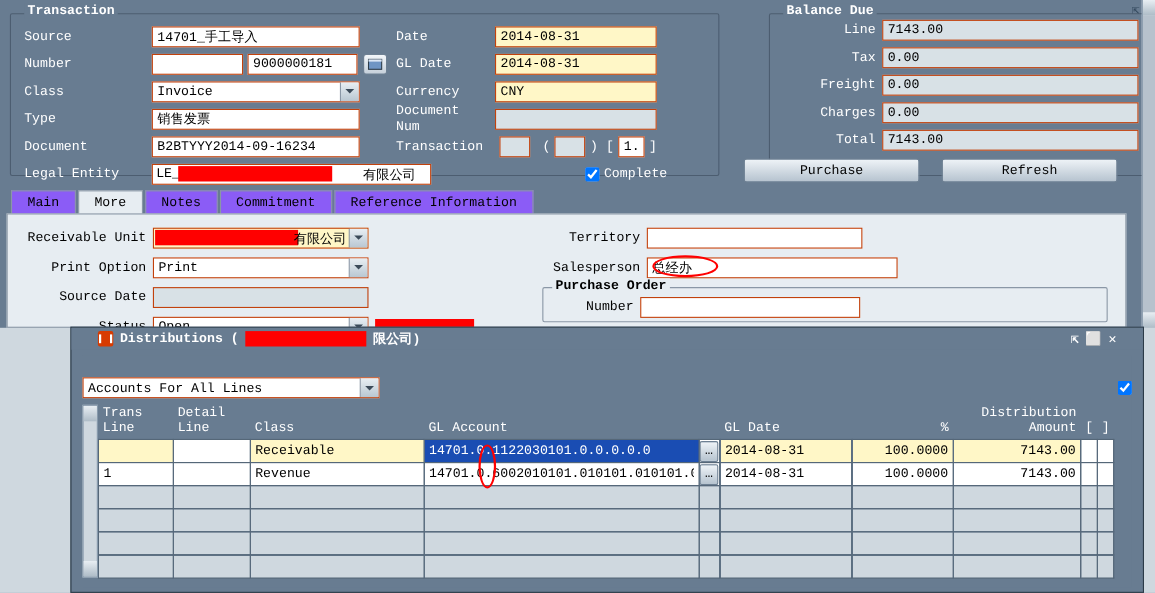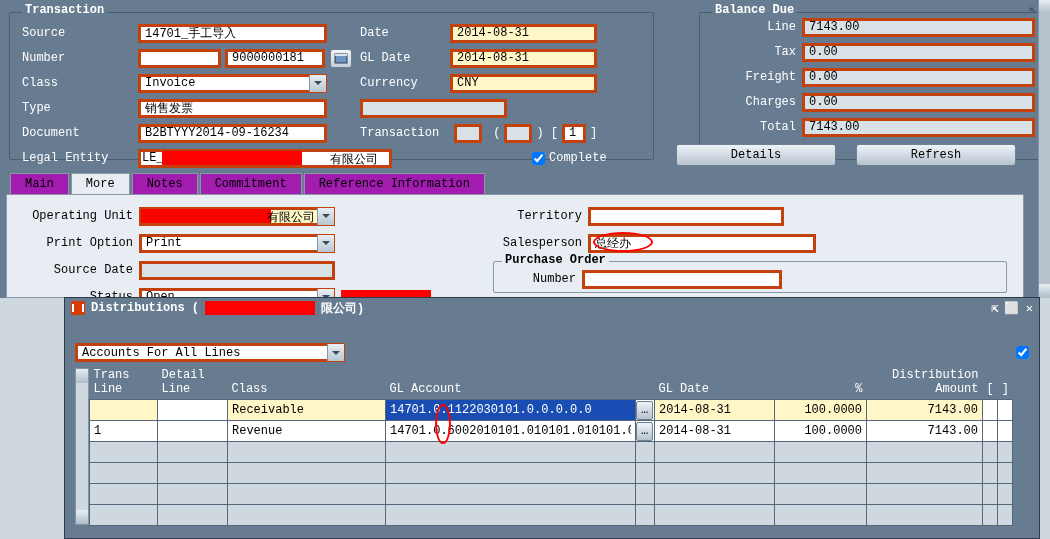--- a/index.html
+++ b/index.html
@@ -38,21 +38,21 @@
   .balance-box     { left: 699px; top: 12px; width: 448px; height: 148px; }
 
   .row { display: flex; align-items: center; height: 22px; }
   .lbl { color: #fff; padding-right: 6px; }
   .txn .lbl.l { width: 116px; }
   .txn .lbl.r { width: 90px; }
   .bal .lbl-b { color: #fff; width: 90px; text-align: right; padding-right: 6px; }
 
   .inp {
     background: #fff;
-    border: 3px solid #c2410c;
+    border: 1px solid #c2410c;
     height: 19px;
     padding: 1px 4px;
     font-family: inherit;
     font-size: 12px;
   }
   .inp.yellow { background: #fff7c7; }
   .inp.w190 { width: 189px; }
   .inp.w100 { width: 100px; }
   .inp.w83  { width: 83px; }
   .inp.w147 { width: 147px; }
@@ -96,21 +96,21 @@
     border: 1px solid #6e8093; border-radius:3px;
     font-family: inherit; font-size:12px; cursor:pointer;
   }
 
   
   .tabs { position:absolute; left:10px; top:173px; display:flex; height:22px; }
   .tab {
     padding: 3px 14px 0;
     border: 1px solid #8a97a6;
     border-bottom:none;
-    background:#a21caf;
+    background:#8b5cf6;
     margin-right:2px;
     cursor:pointer;
     font-family:inherit;
   }
   .tab.active { background:#e7edf2; }
   .tab-panel {
     position:absolute; left:6px; top:194px;
     width:1018px; height:104px;
     background:#e7edf2;
     border:1px solid #8a97a6;
@@ -162,21 +162,21 @@
   .dist-win {
     position:absolute; left:64px; top:297px;
     width:976px; height:242px;
     background:#687c91;
     border:1px solid #2c3b48;
   }
   .dist-title {
     height:20px;
     display:flex; align-items:center; gap:6px;
     color:#fff; font-weight:bold;
-    padding:0 6px;
+    padding:0 24px;
     background:#687c91;
   }
   .dist-title .ora {
     width:14px; height:14px;
     background:#d83b01;
     border-radius:2px;
     display:inline-flex;align-items:center;justify-content:center;
   }
   .dist-title .ora::after{content:'';width:8px;height:8px;border:2px solid #fff;border-top:none;border-bottom:none;}
   .dist-title .win-icons { margin-left:auto; display:flex; gap:6px; color:#fff; cursor:pointer; }
@@ -281,20 +281,21 @@
       </div>
       <div class="row">
         <span class="lbl r">GL Date</span>
         <input class="inp yellow w147" value="2014-08-31" style="">
       </div>
       <div class="row">
         <span class="lbl r">Currency</span>
         <input class="inp yellow w147" value="CNY" style="">
       </div>
       <div class="row">
+        <span class="lbl r">Document Num</span>
         <input class="inp ro w147" value="" style="">
       </div>
       <div class="row txn-nav">
         <span class="lbl r">Transaction</span>
         <input class="inp ro tiny" value="" style="">
         <span class="paren">&nbsp;(</span>
         <input class="inp ro tiny" value="" style="">
         <span class="paren">)&nbsp;[</span>
         <input class="inp tiny" style="width: 24px;" value="1.">
         <span class="paren">]</span>
@@ -333,37 +334,37 @@
       <span class="lbl-b">Charges</span>
       <input class="inp ro" value="0.00" style="">
     </div>
   <div class="row">
       <span class="lbl-b">Total</span>
       <input class="inp ro" value="7143.00" style="">
     </div>
 </div>
 
 <div class="btnbar">
-  <button class="btn">Details</button>
+  <button class="btn">Purchase</button>
   <button class="btn">Refresh</button>
 </div>
 
 <div class="tabs">
   <div class="tab">Main</div>
   <div class="tab active">More</div>
   <div class="tab">Notes</div>
   <div class="tab">Commitment</div>
   <div class="tab">Reference Information</div>
 </div>
 
 <div class="tab-panel tp">
   <div class="two-col">
     <div class="col" style="width:470px">
       <div class="row">
-        <span class="lbl2">Operating Unit</span>
+        <span class="lbl2">Receivable Unit</span>
         <div style="position:relative;width:196px">
           <span class="combo"><input class="inp yellow" style="width: 196px;"><span class="arrow"></span></span>
           <span class="redact" style="position:absolute;left:2px;top:2px;width:130px;height:14px"></span>
           <span style="position:absolute;right:20px;top:2px">有限公司</span>
         </div>
       </div>
       <div class="row">
         <span class="lbl2">Print Option</span>
         <span class="combo"><input class="inp" style="width: 196px;" value="Print"><span class="arrow"></span></span>
       </div>

